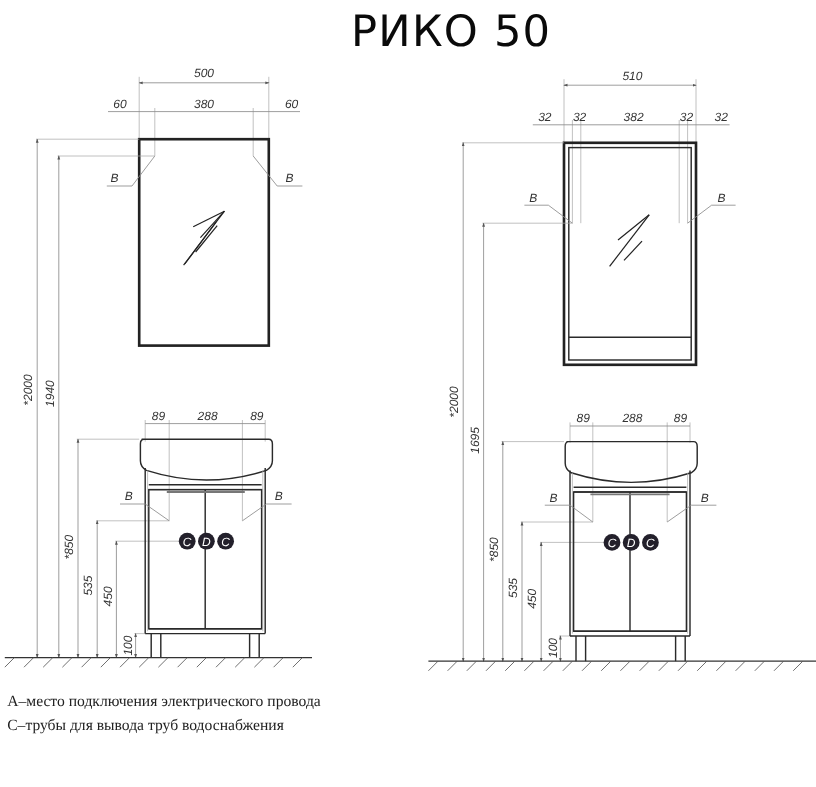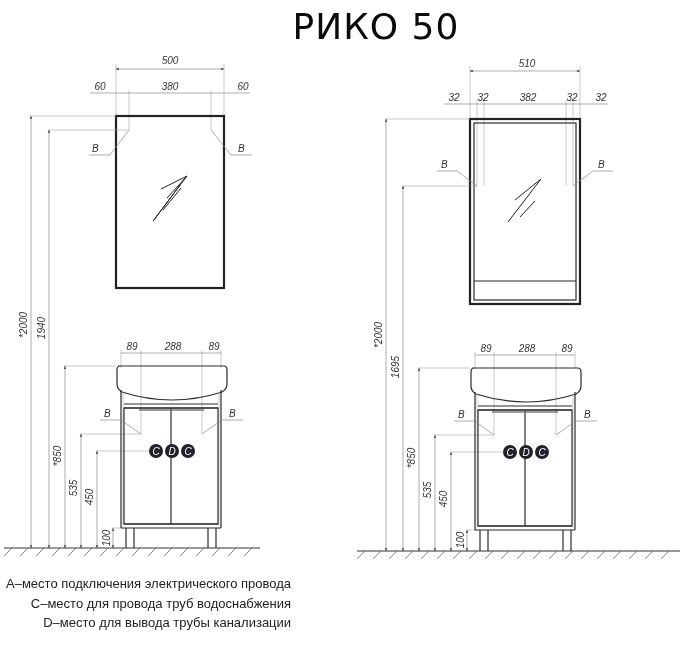--- a/index.html
+++ b/index.html
@@ -1,19 +1,19 @@
 <!DOCTYPE html>
 <html><head>
 <meta charset="utf-8">
 <style>
   html, body { margin:0; padding:0; background:#ffffff; }
   body { width:680px; height:656px; position:relative; overflow:hidden; font-family:"DejaVu Sans", "Liberation Sans", sans-serif; }
   #title { position:absolute; left:0; top:6px; width:680px; text-align:center; font-size:36px; color:#0a0a0a; letter-spacing:1px; font-family:"DejaVu Sans", sans-serif;padding-left:36px; }
   #drawing { position:absolute; left:0; top:0; }
-  .legend { position:absolute; left:6px; top:574px; font-size:13px; line-height:19.5px; color:#222; font-family:Liberation Sans, sans-serif;text-align:right; }
+  .legend { position:absolute; left:6px; top:574px; font-size:13px; line-height:19.5px; color:#222; font-family:Liberation Serif, serif; }
   .legend div { white-space:nowrap; }
   svg text.dim { font-family:"Liberation Sans", sans-serif; font-style:italic; font-size:10px; fill:#333; }
   svg text.mark { font-family:"Liberation Sans", sans-serif; font-style:italic; font-size:10px; fill:#ffffff; }
   .thin { stroke:#8a8a8a; stroke-width:0.7; fill:none; }
   .ext { stroke:#a8a8a8; stroke-width:0.6; fill:none; }
   .obj { stroke:#2a2a2a; stroke-width:1.2; fill:none; }
   .objb { stroke:#222; stroke-width:2.2; fill:none; }
   .floor { stroke:#333; stroke-width:1; }
   .hatch { stroke:#555; stroke-width:0.7; }
 </style>
@@ -295,15 +295,14 @@
           <line x1="629" y1="559" x2="637" y2="551"></line>
         <line x1="645" y1="559" x2="653" y2="551"></line>
           <line x1="661" y1="559" x2="669" y2="551"></line>
       </g>
     </g>
   </g>
 </svg>
 
 <div class="legend">
   <div>A–место подключения электрического провода</div>
-  <div>C–место для провода труб водоснабжения</div>
-  <div>D–место для вывода трубы канализации</div>
+  <div>C–трубы для вывода труб водоснабжения</div>
 </div>
 
 </body></html>

